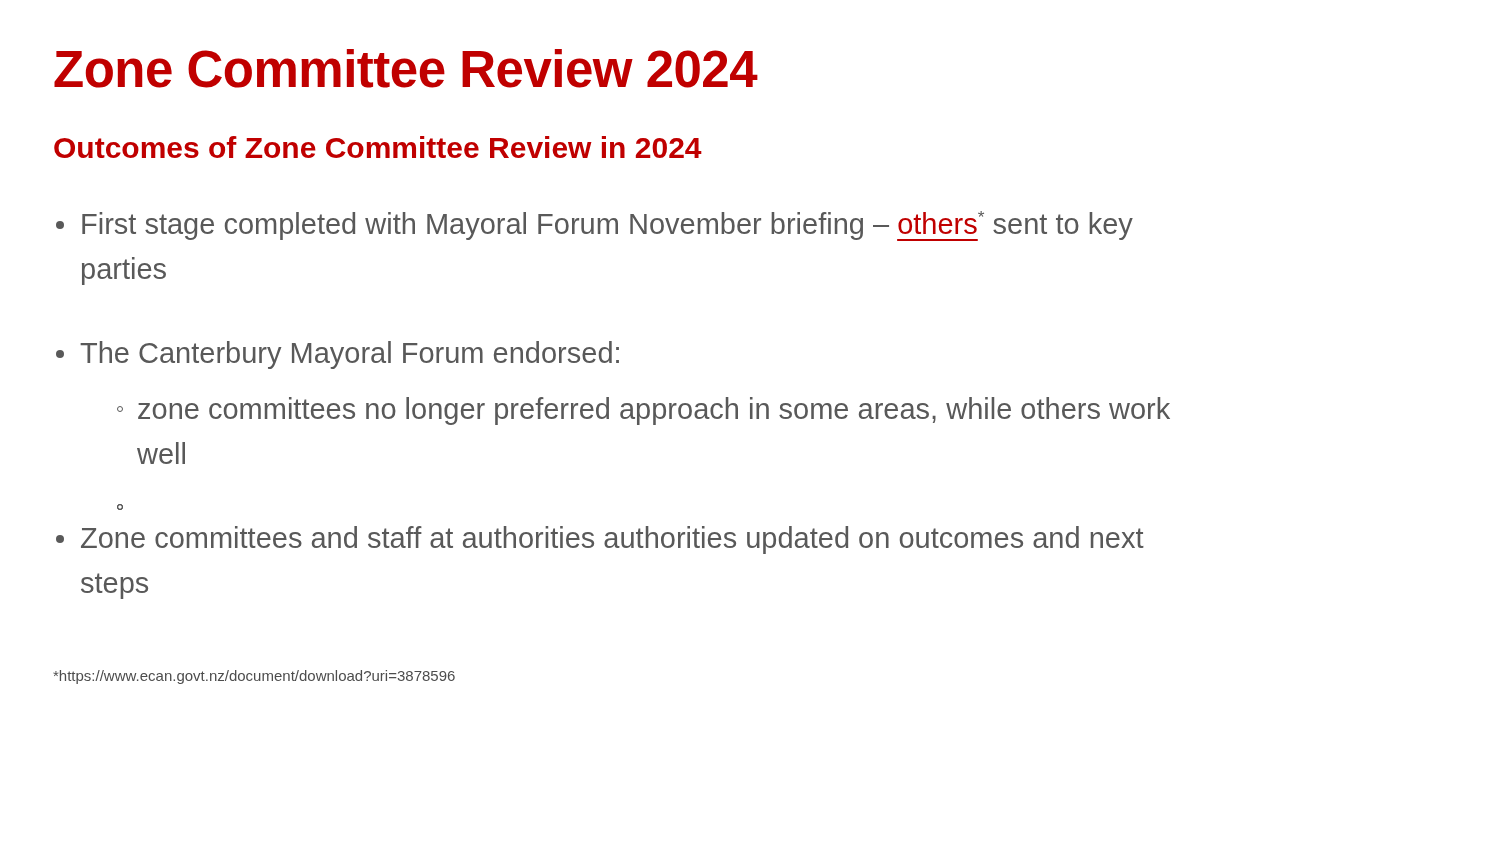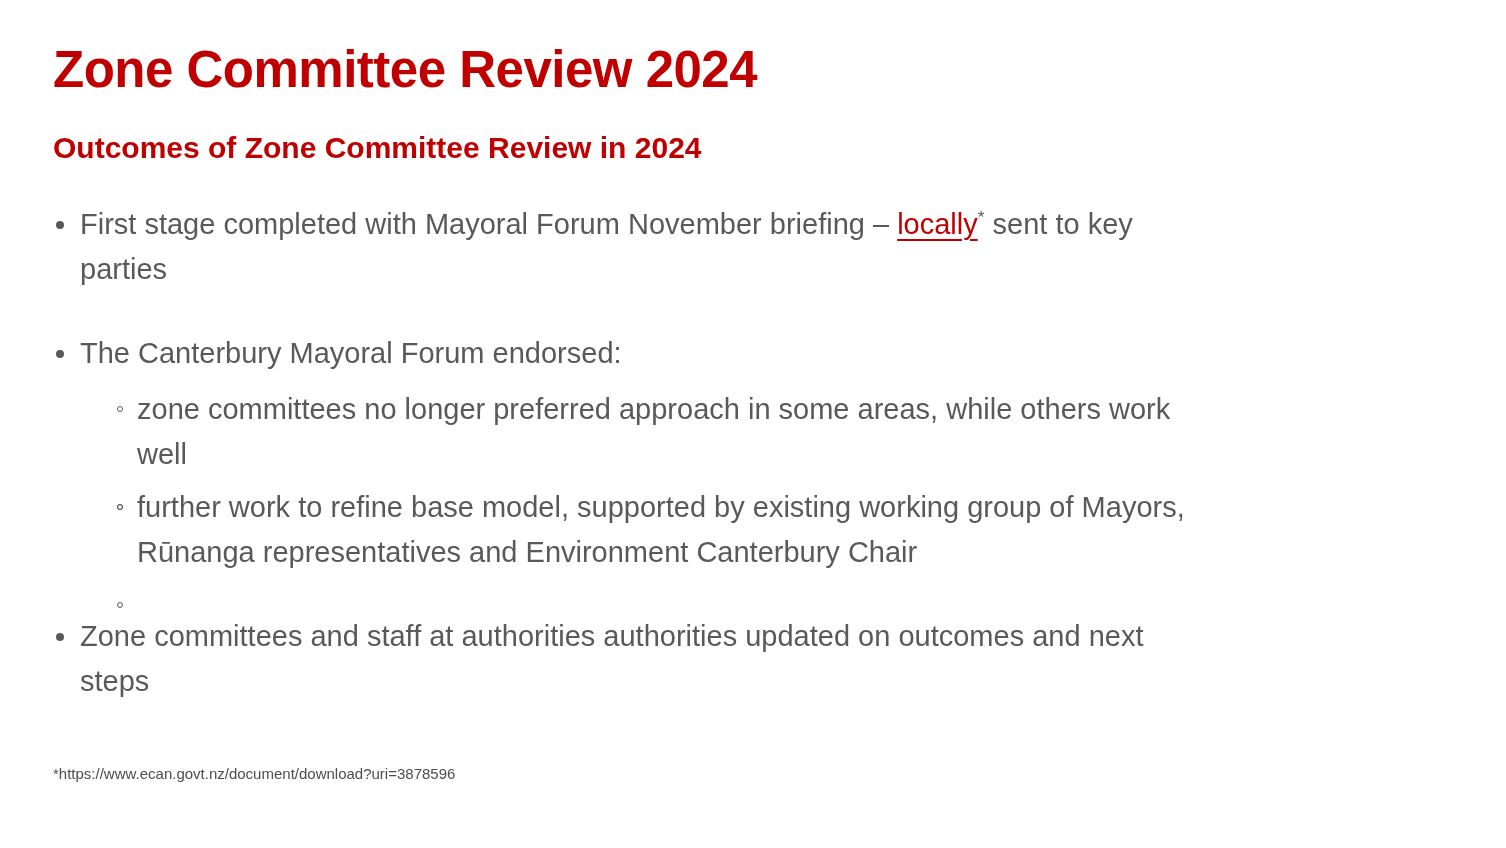--- a/index.html
+++ b/index.html
@@ -94,38 +94,37 @@
 <div class="slide">
 
   <h1 class="slide-title">Zone Committee Review 2024</h1>
 
   <h2 class="slide-subtitle">Outcomes of Zone Committee Review in 2024</h2>
 
   <ul class="main-list">
 
     <li>
       <span class="marker"></span>
-      <span>First stage completed with Mayoral Forum November briefing – </span><a class="report-link">locally</a><sup class="footnote-marker">*</sup><span> sent to key parties</span>
+      <span>First stage completed with Mayoral Forum November briefing – </span><a class="report-link">others</a><sup class="footnote-marker">*</sup><span> sent to key parties</span>
     </li>
 
     <li>
       <span class="marker"></span>
       <span>The Canterbury Mayoral Forum endorsed:</span>
 
       <ul class="sub-list">
         <li>
           <span class="marker"></span>
           <span>zone committees no longer preferred approach in some areas, while others work well</span>
         </li>
         <li>
           <span class="marker"></span>
         </li>
         <li>
           <span class="marker"></span>
-          <span>further work to refine base model, supported by existing working group of Mayors, Rūnanga representatives and Environment Canterbury Chair</span>
         </li>
         <li>
           <span class="marker"></span>
         </li>
       </ul>
     </li>
 
     <li>
       <span class="marker"></span>
       <span>Zone committees and staff at authorities authorities updated on outcomes and next steps</span>

